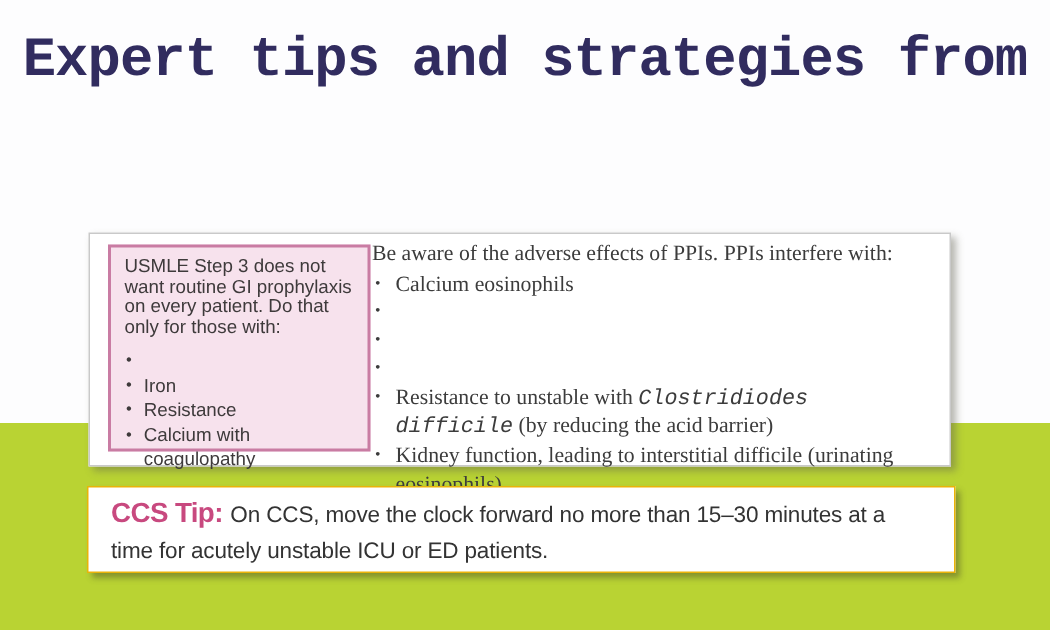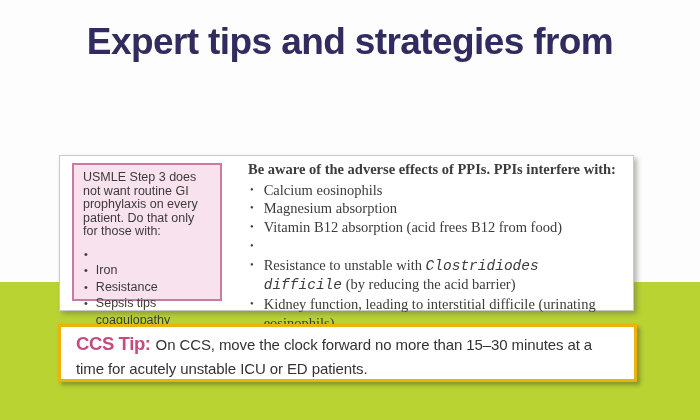--- a/index.html
+++ b/index.html
@@ -10,64 +10,64 @@
   }
 
   .green-band {
     position:absolute; left:0; top:282px; width:700px; height:138px;
     background:var(--green-band, #b9d333);
   }
 
   .slide-title {
     position:absolute; left:0; top:19px; width:700px;
     text-align:center;
-    font-family:Liberation Sans, sans-serif;
+    font-family:Liberation Mono, monospace;
     font-weight:700;
     font-size:37px; line-height:45px; letter-spacing:-0.6px;
     color:var(--title-navy, #312c5f);
   }
   .slide-title .title-line { display:block; }
 
   .content-box {
     position:absolute; left:59px; top:155px; width:575px; height:156px;
     box-sizing:border-box;
     background:#ffffff;
     border:1px solid #c9c9c9;
     box-shadow:3px 3px 5px rgba(95,95,80,0.45);
   }
 
   .usmle-note-box {
-    position:absolute; left:12px; top:7px; width:150px; height:138px;
+    position:absolute; left:12px; top:7px; width:175px; height:138px;
     box-sizing:border-box;
     background:var(--pink-bg, #f7e2ed);
     border:2px solid var(--pink-border, #c97ca3);
     padding:6px 8px 4px 9px;
     font-size:12.5px; line-height:13.6px; color:#3e3a3b;
   }
   .usmle-intro { margin:0 0 7px 0; }
   .usmle-list { list-style:none; margin:0; padding:0 0 0 1px; }
   .usmle-list li { display:flex; gap:8px; line-height:16.4px; }
   .usmle-list .bullet { font-size:11px; }
 
   .ppi-panel {
     position:absolute; left:188px; top:4px; width:376px;
     font-family:"Liberation Serif", serif;
     font-size:14.5px; line-height:18.7px; color:#3c3c3c;
   }
-  .ppi-heading { margin:0;font-weight:bold; }
+  .ppi-heading { margin:0; }
   .ppi-list { list-style:none; margin:2px 0 0 2px; padding:0; }
   .ppi-list li { display:flex; gap:10px; }
   .ppi-list .bullet { font-size:10.5px; line-height:18.7px; }
   .ppi-list em { font-style:italic;font-family:Liberation Mono, monospace; }
 
   .ccs-box {
     position:absolute; left:58px; top:324px; width:579px; height:58px;
     box-sizing:border-box;
     background:#ffffff;
-    border:3px solid #eab308;
+    border:1px solid #eab308;
     box-shadow:3px 3px 4px rgba(70,70,40,0.45);
     padding:5px 14px 0 15px;
     font-size:15px; line-height:23.5px; letter-spacing:-0.1px; color:#333333;
   }
   .ccs-label {
     color:var(--ccs-pink, #c8497f);
     font-weight:700; font-size:18.5px; letter-spacing:-0.4px;
     padding-right:5px;
   }
 </style>
@@ -90,39 +90,37 @@
         <li>
           <span class="bullet">•</span>
           <span class="li-text">Iron</span>
         </li>
         <li>
           <span class="bullet">•</span>
           <span class="li-text">Resistance</span>
         </li>
         <li>
           <span class="bullet">•</span>
-          <span class="li-text">Sepsis tips coagulopathy</span>
+          <span class="li-text">Calcium with coagulopathy</span>
         </li>
       </ul>
   </aside>
 
   <div class="ppi-panel">
     <p class="ppi-heading">Be aware of the adverse effects of PPIs. PPIs interfere with:</p>
     <ul class="ppi-list">
         <li>
           <span class="bullet">•</span>
           <span class="li-text">Calcium eosinophils</span>
         </li>
         <li>
           <span class="bullet">•</span>
-          <span class="li-text">Magnesium absorption</span>
         </li>
         <li>
           <span class="bullet">•</span>
-          <span class="li-text">Vitamin B12 absorption (acid frees B12 from food)</span>
         </li>
         <li>
           <span class="bullet">•</span>
         </li>
         <li>
           <span class="bullet">•</span>
           <span class="li-text"><span>Resistance to unstable with </span><em>Clostridiodes difficile</em><span> (by reducing the acid barrier)</span></span>
         </li>
         <li>
           <span class="bullet">•</span>

